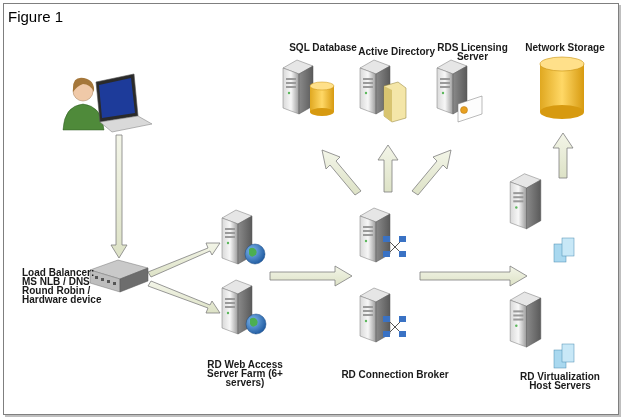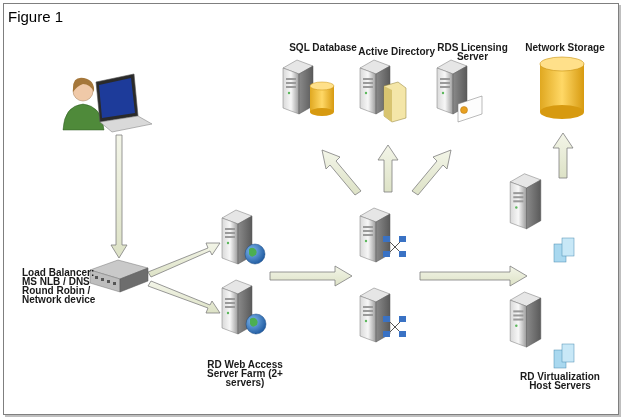--- a/index.html
+++ b/index.html
@@ -181,28 +181,29 @@
 
 <div class="lbl" style="left:278px; top:43px; width:90px;">SQL Database</div>
 <div class="lbl" style="left:355px; top:47px; width:80px;text-align:right;">Active Directory</div>
 <div class="lbl" style="left:425px; top:43px; width:95px;text-align:center;">RDS Licensing Server</div>
 <div class="lbl" style="left:520px; top:43px; width:90px;">Network Storage</div>
 
 <div class="lbl lbl-left" style="left:22px; top:268px; width:80px; text-align:left;">
   <div>Load Balancer:</div>
   <div>MS NLB / DNS</div>
   <div>Round Robin /</div>
-  <div>Network device</div>
+  <div>Hardware device</div>
 </div>
 
 <div class="lbl" style="left:205px; top:360px; width:80px;">
   <div>RD Web Access</div>
-  <div>Server Farm (2+</div>
+  <div>Server Farm (6+</div>
   <div>servers)</div>
 </div>
 
 <div class="lbl" style="left:335px; top:370px; width:120px;">
+  <div>RD Connection Broker</div>
 </div>
 
 <div class="lbl" style="left:510px; top:372px; width:100px;">
   <div>RD Virtualization</div>
   <div>Host Servers</div>
 </div>
 
 </body></html>

